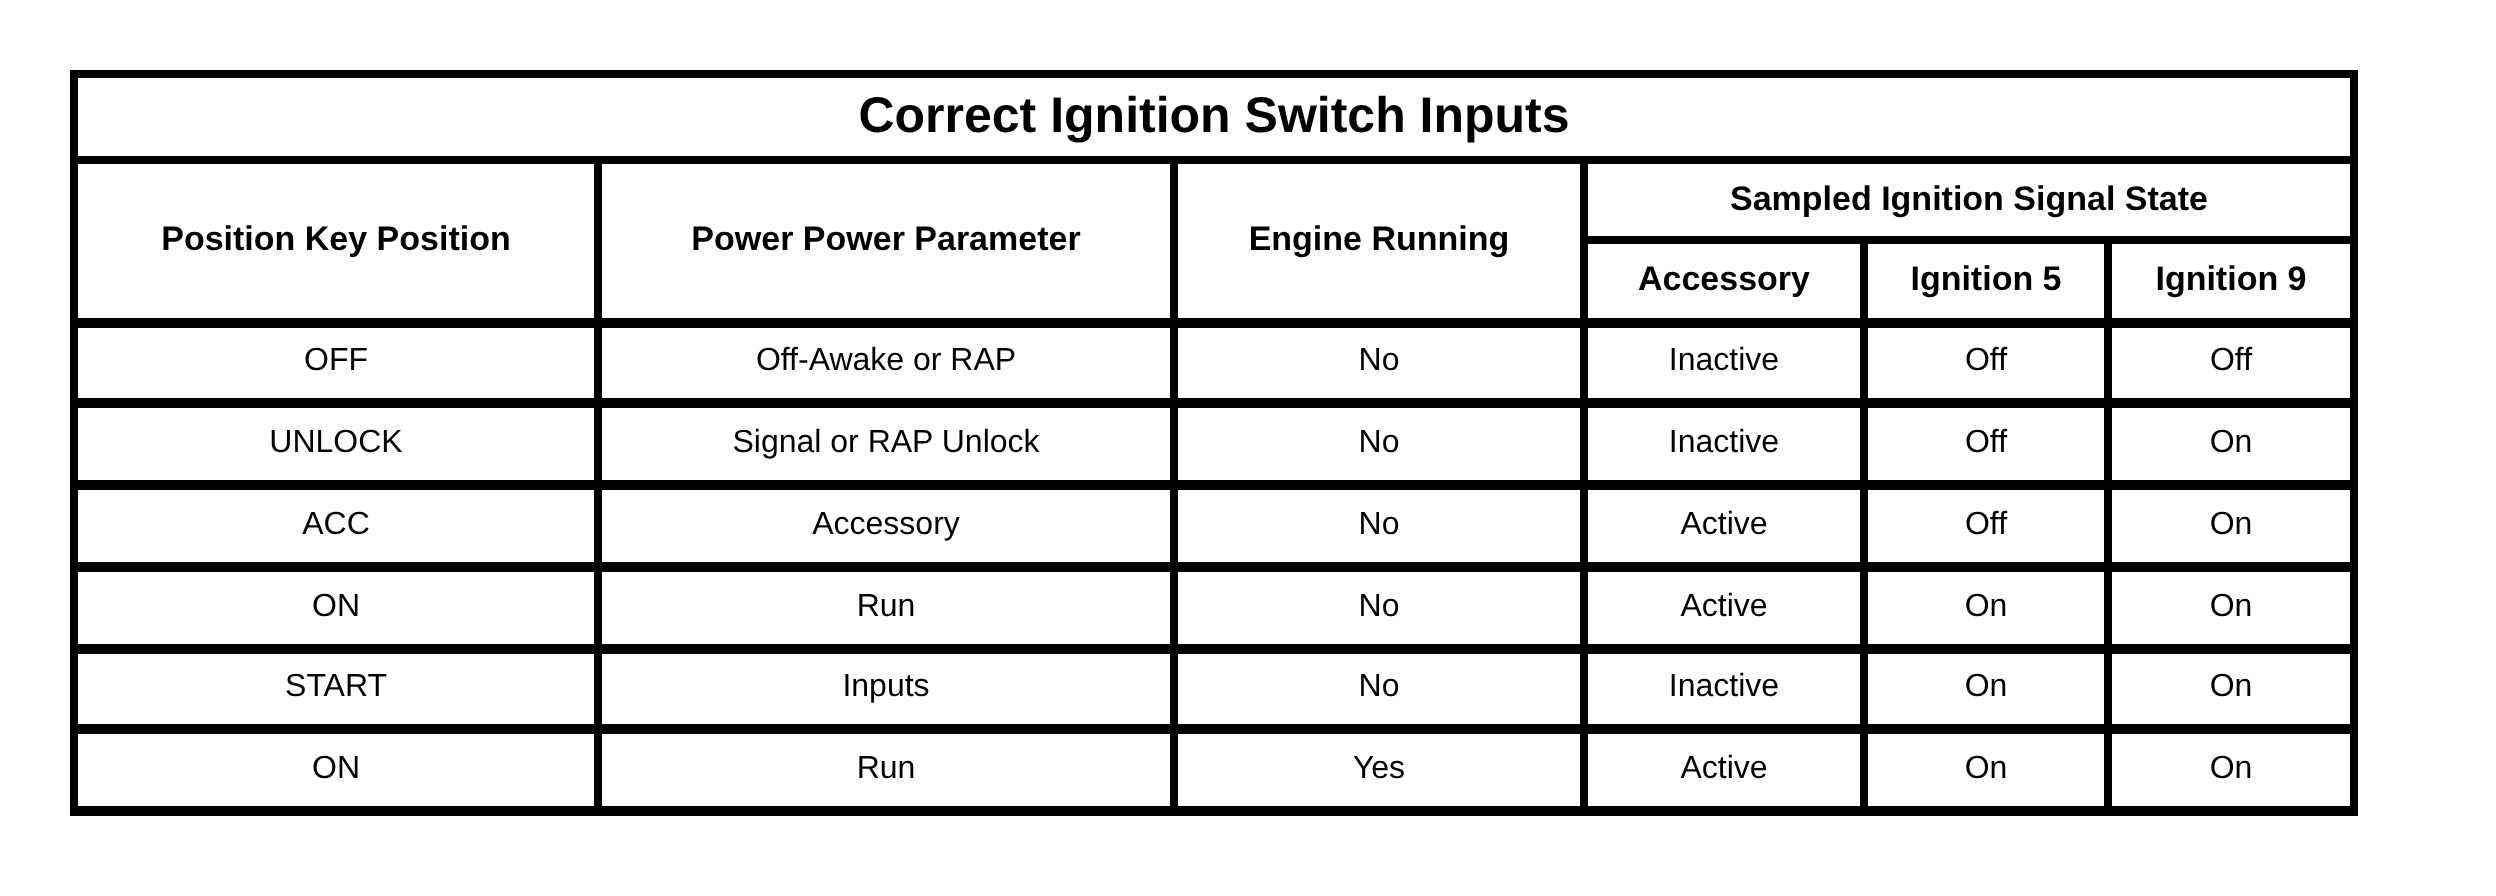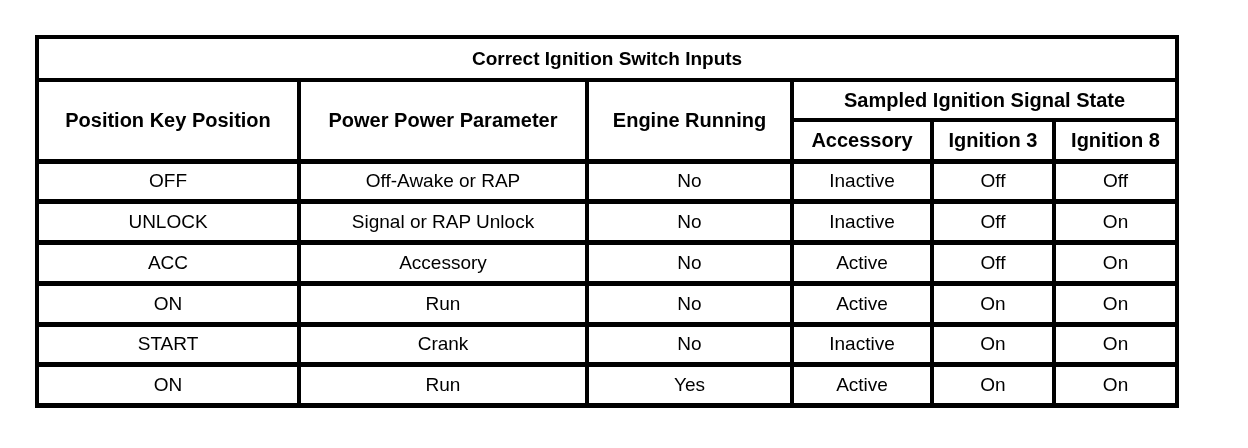--- a/index.html
+++ b/index.html
@@ -29,30 +29,30 @@
   .ign-table th, .ign-table td {
     border: 4px solid #000000;
     text-align: center;
     vertical-align: middle;
     padding: 0 2px;
     overflow: hidden;
     white-space: nowrap;
   }
   .ign-table th {
     font-weight: bold;
-    font-size: 20px;
+    font-size: 17px;
   }
   .ign-table td {
     font-weight: normal;
-    font-size: 19px;
+    font-size: 16px;
     border-top-width: 5px;
     border-bottom-width: 5px;
   }
   .ign-table .title-cell {
-    font-size: 19px;
+    font-size: 25px;
   }
   .ign-table thead tr.title-row   { height: 43px; }
   .ign-table thead tr.header-main { height: 40px; }
   .ign-table thead tr.header-sub  { height: 41px; }
 </style>
 </head>
 <body>
 
 <div class="page">
   <table class="ign-table">
@@ -69,22 +69,22 @@
         <th colspan="6" class="title-cell">Correct Ignition Switch Inputs</th>
       </tr>
       <tr class="header-main">
         <th rowspan="2">Position Key Position</th>
         <th rowspan="2">Power Power Parameter</th>
         <th rowspan="2">Engine Running</th>
         <th colspan="3">Sampled Ignition Signal State</th>
       </tr>
       <tr class="header-sub">
         <th>Accessory</th>
-        <th>Ignition 3</th>
-        <th>Ignition 8</th>
+        <th>Ignition 5</th>
+        <th>Ignition 9</th>
       </tr>
     </thead>
     <tbody id="table-body">
         <tr>
           <td>OFF</td>
           <td>Off-Awake or RAP</td>
           <td>No</td>
           <td>Inactive</td>
           <td>Off</td>
           <td>Off</td>
@@ -108,21 +108,21 @@
         <tr>
           <td>ON</td>
           <td>Run</td>
           <td>No</td>
           <td>Active</td>
           <td>On</td>
           <td>On</td>
         </tr>
         <tr>
           <td>START</td>
-          <td>Crank</td>
+          <td>Inputs</td>
           <td>No</td>
           <td>Inactive</td>
           <td>On</td>
           <td>On</td>
         </tr>
         <tr>
           <td>ON</td>
           <td>Run</td>
           <td>Yes</td>
           <td>Active</td>

